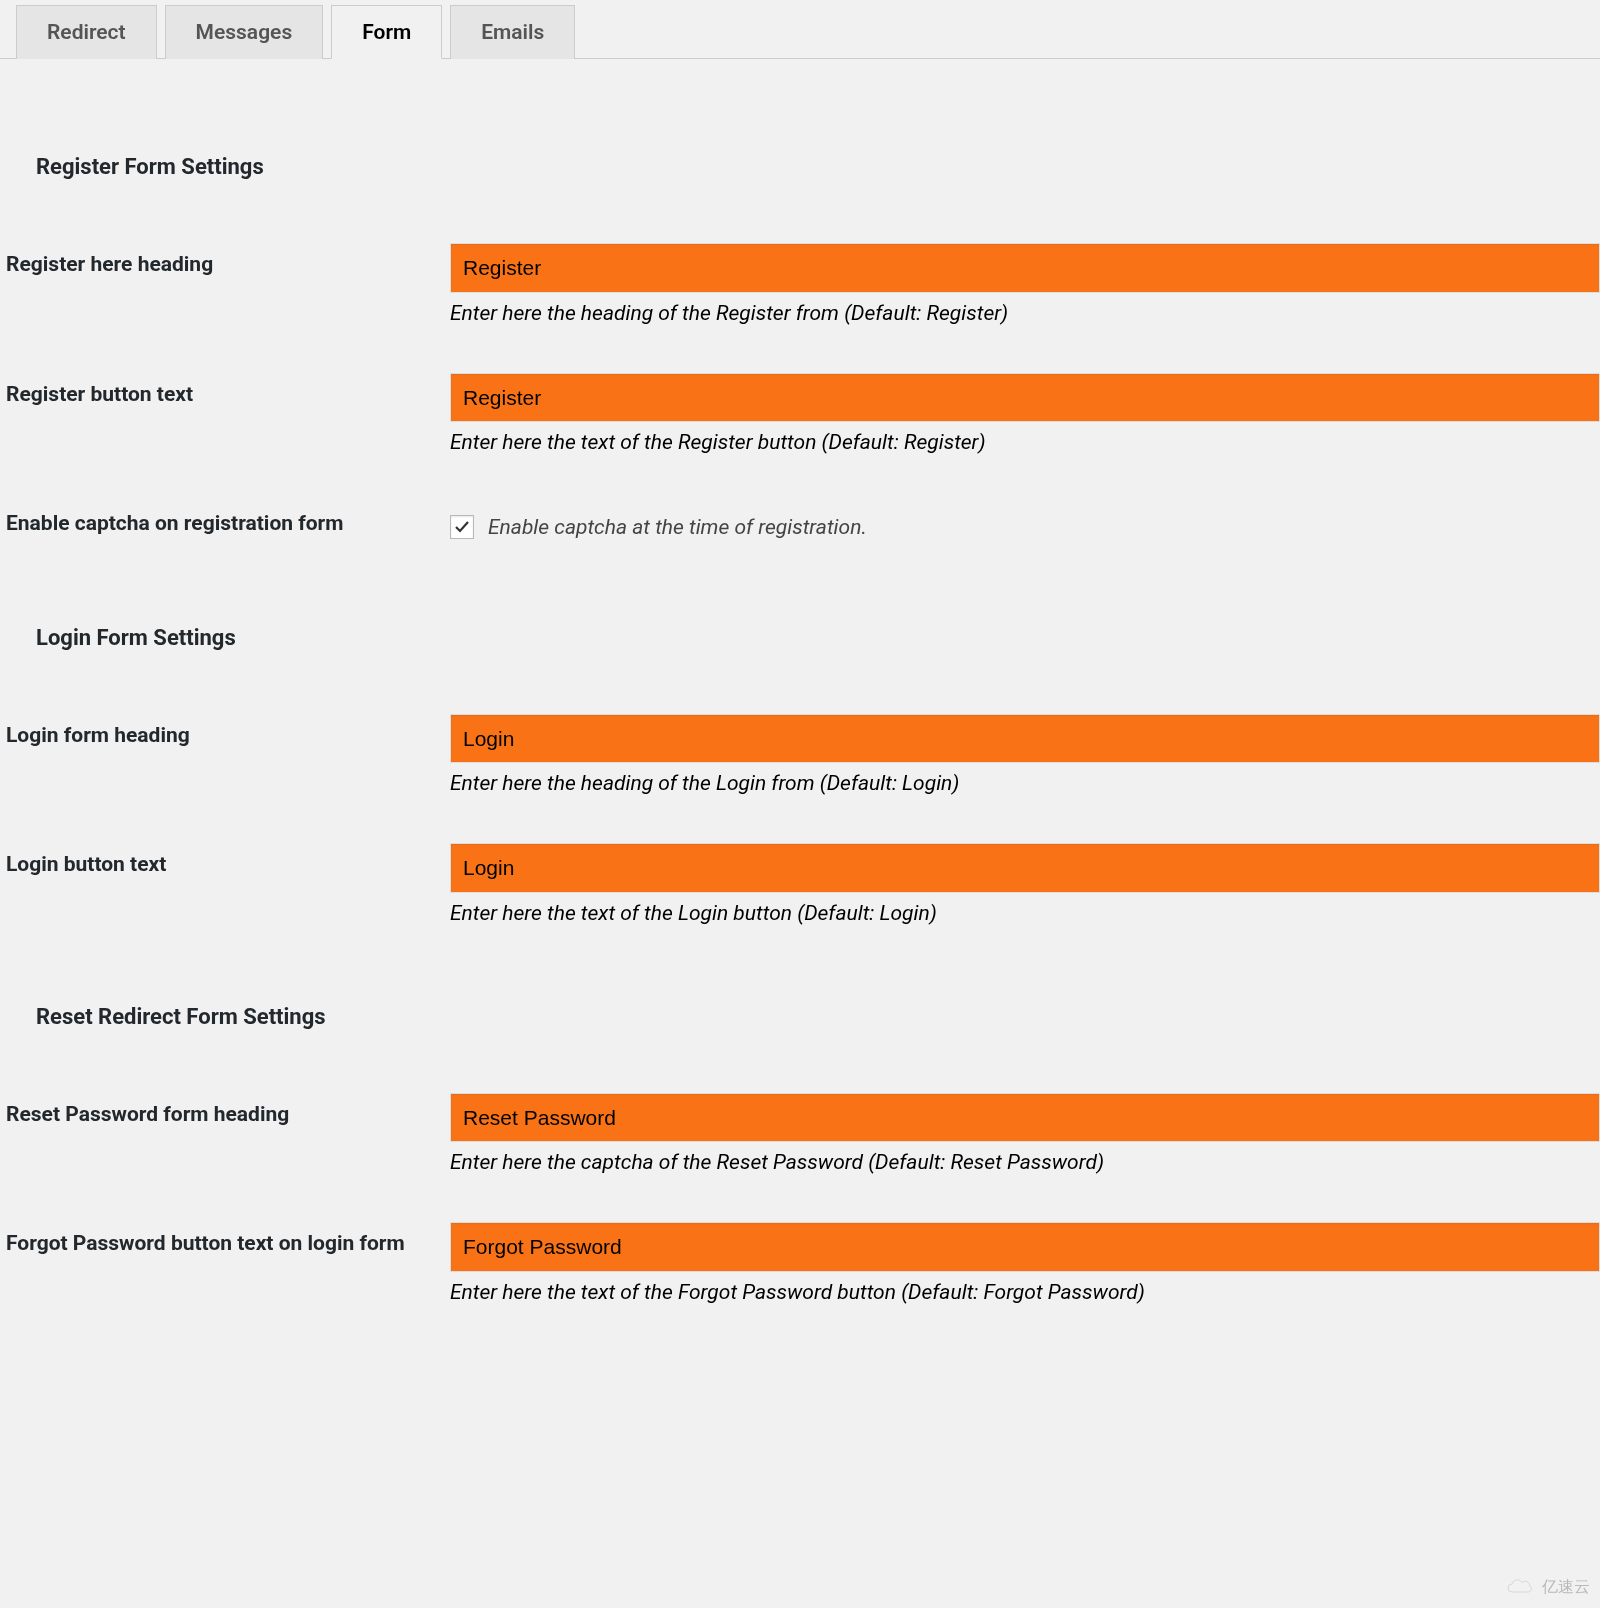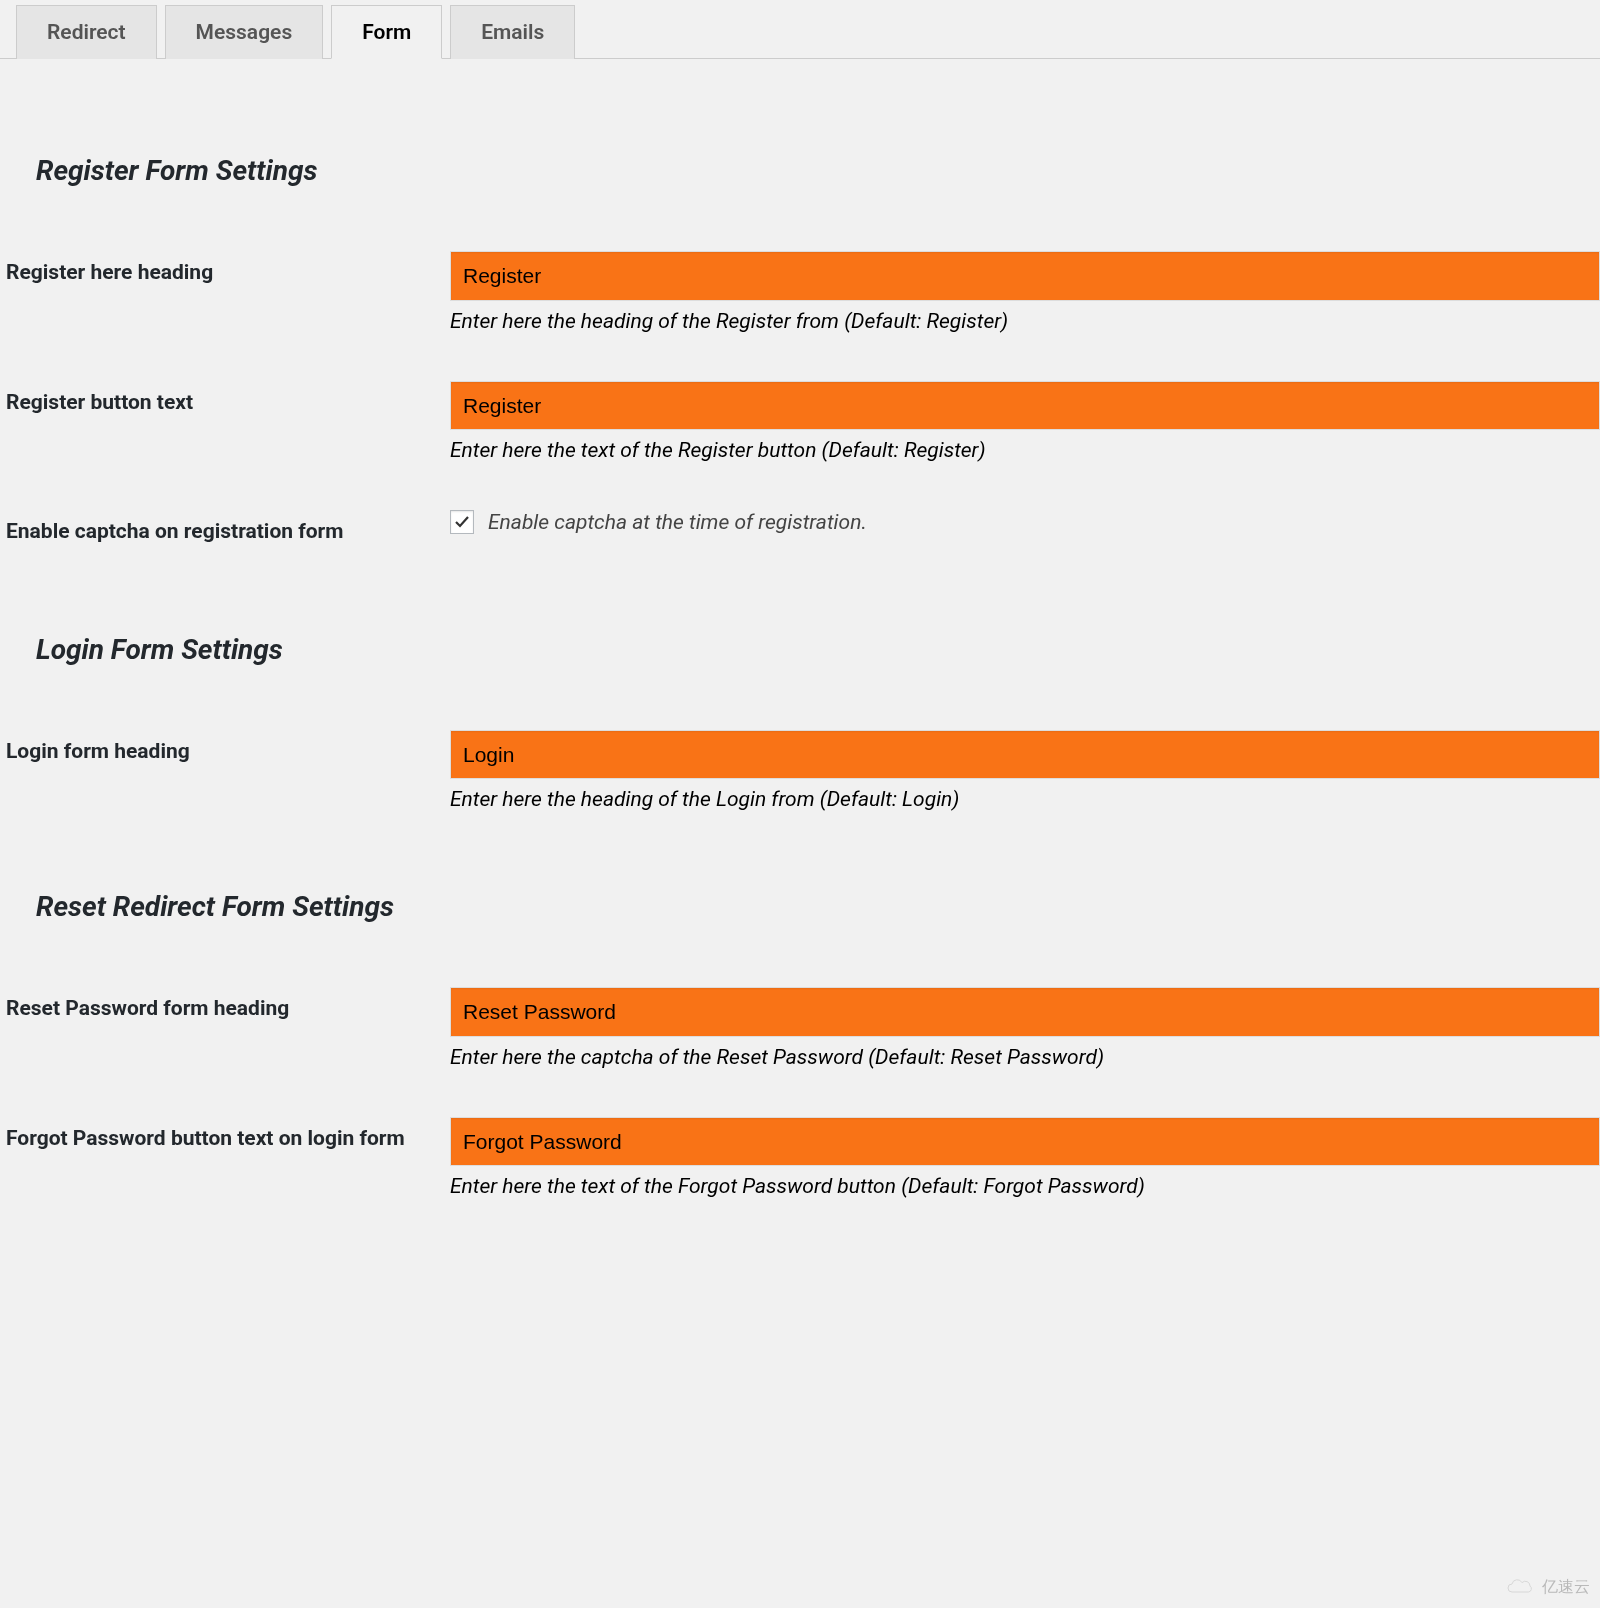--- a/index.html
+++ b/index.html
@@ -40,24 +40,23 @@
       color: #000;
     }
     .form-table {
       width: 100%;
       border-collapse: collapse;
       margin-top: 40px;
     }
     .form-table th.section-header {
       text-align: left;
       padding: 55px 0 40px 36px;
-      font-size: 28px;
+      font-size: 22px;
       font-weight: 700;
       color: #23282d;
-      font-style: italic;
     }
     .form-table th.row-label {
       text-align: left;
       vertical-align: top;
       padding: 30px 10px 30px 6px;
       width: 450px;
       font-size: 21px;
       font-weight: 700;
       color: #23282d;
       line-height: 1.5;
@@ -78,20 +77,21 @@
     .description {
       margin-top: 8px;
       color: #000000;
       font-style: italic;
       font-size: 21px;
     }
     .checkbox-wrap {
       display: flex;
       align-items: center;
       gap: 14px;
+      margin-top: 13px;
     }
     .checkbox-box {
       width: 24px;
       height: 24px;
       border: 1px solid #b4b9be;
       background: #fff;
       display: inline-flex;
       align-items: center;
       justify-content: center;
       box-shadow: inset 0 1px 2px rgba(0,0,0,.1);
@@ -169,20 +169,27 @@
   <tr>
     <th colspan="2" class="section-header">Login Form Settings</th>
   </tr>
   <tr>
     <th class="row-label">Login form heading</th>
     <td class="row-field">
       <input type="text" value="Login" style="">
       <div class="description">Enter here the heading of the Login from (Default: Login)</div>
     </td>
   </tr>
+  <tr>
+    <th class="row-label">Login button text</th>
+    <td class="row-field">
+      <input type="text" value="Login" style="">
+      <div class="description">Enter here the text of the Login button (Default: Login)</div>
+    </td>
+  </tr>
 
   <tr>
     <th colspan="2" class="section-header">Reset Redirect Form Settings</th>
   </tr>
   <tr>
     <th class="row-label">Reset Password form heading</th>
     <td class="row-field">
       <input type="text" value="Reset Password" style="">
       <div class="description">Enter here the captcha of the Reset Password (Default: Reset Password)</div>
     </td>

